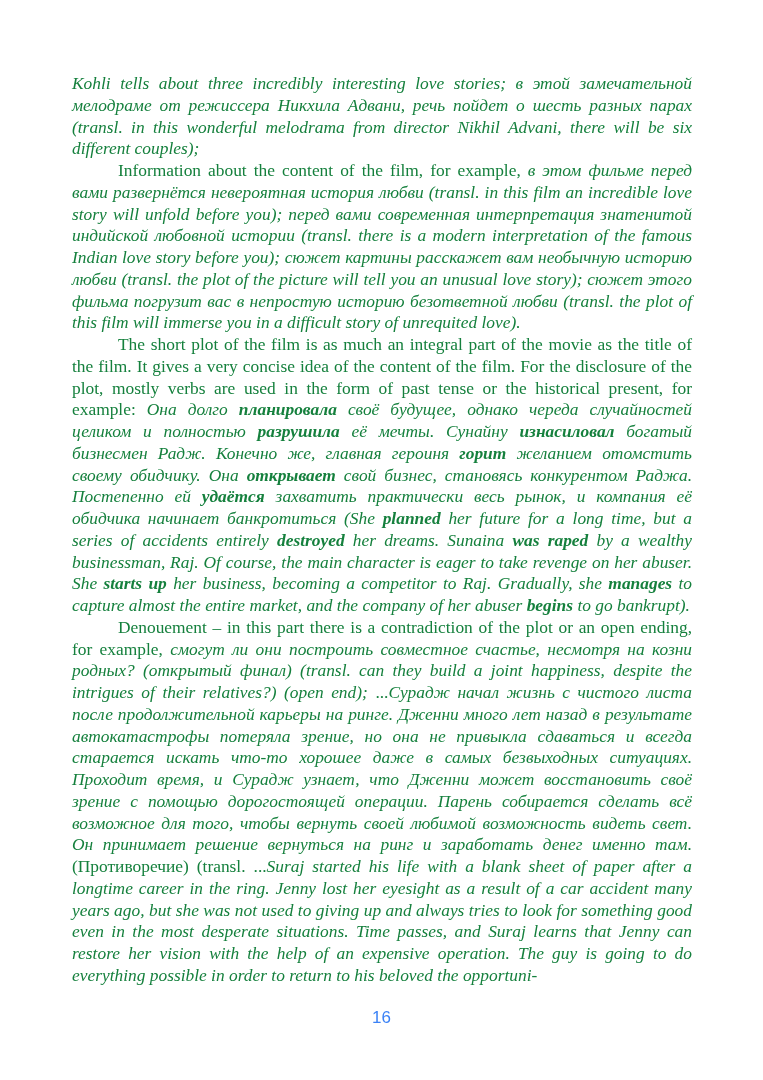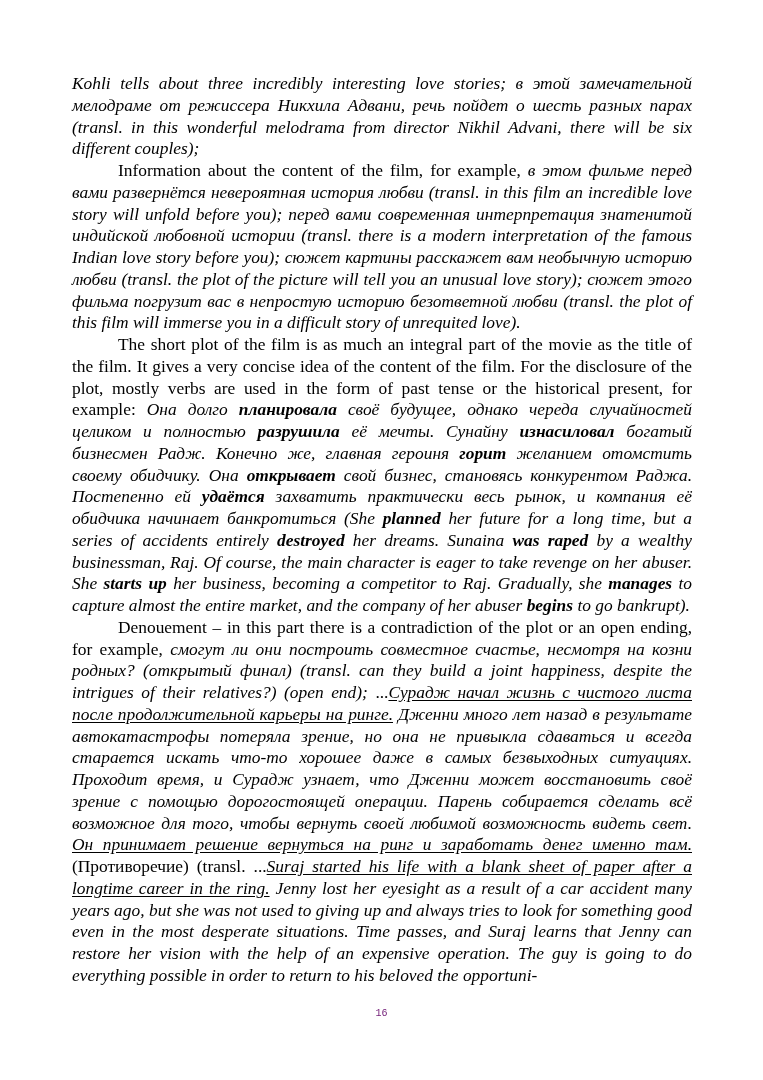--- a/index.html
+++ b/index.html
@@ -5,38 +5,38 @@
   html, body { margin: 0; padding: 0; background: #ffffff; }
   body { width: 763px; height: 1080px; position: relative; overflow: hidden; }
   .page {
     position: absolute;
     left: 72px;
     top: 73px;
     width: 620px;
     font-family: "Liberation Serif", "DejaVu Serif", serif;
     font-size: 17.4px;
     line-height: 21.75px;
-    color: #000000;
+    color: #15803d;
     text-align: justify;
     hyphens: manual;
   }
   .page p { margin: 0; }
   .indent { text-indent: 46px; }
   .it { font-style: italic; }
   .b { font-weight: normal; }
-  .u { text-decoration: underline; text-underline-offset: 2px; }
+  .u { text-underline-offset: 2px; }
   .up { font-style: normal; }
   .page-number {
     position: absolute;
     left: 0; right: 0;
     top: 1008px;
     text-align: center;
-    font-family: Liberation Mono, monospace;
-    font-size: 10px;
-    color: #701a75;
+    font-family: Liberation Sans, sans-serif;
+    font-size: 17px;
+    color: #3b82f6;
   }
 </style>
 </head>
 <body>
 
 <div class="page">
 
   <p>
     <span class="it">Kohli tells about three incredibly interesting love stories; в этой замечательной мелодраме от режиссера Никхила Адвани, речь пойдет о шесть разных парах (transl. in this wonderful melodrama from director Nikhil Advani, there will be six different couples);</span>
   </p>

